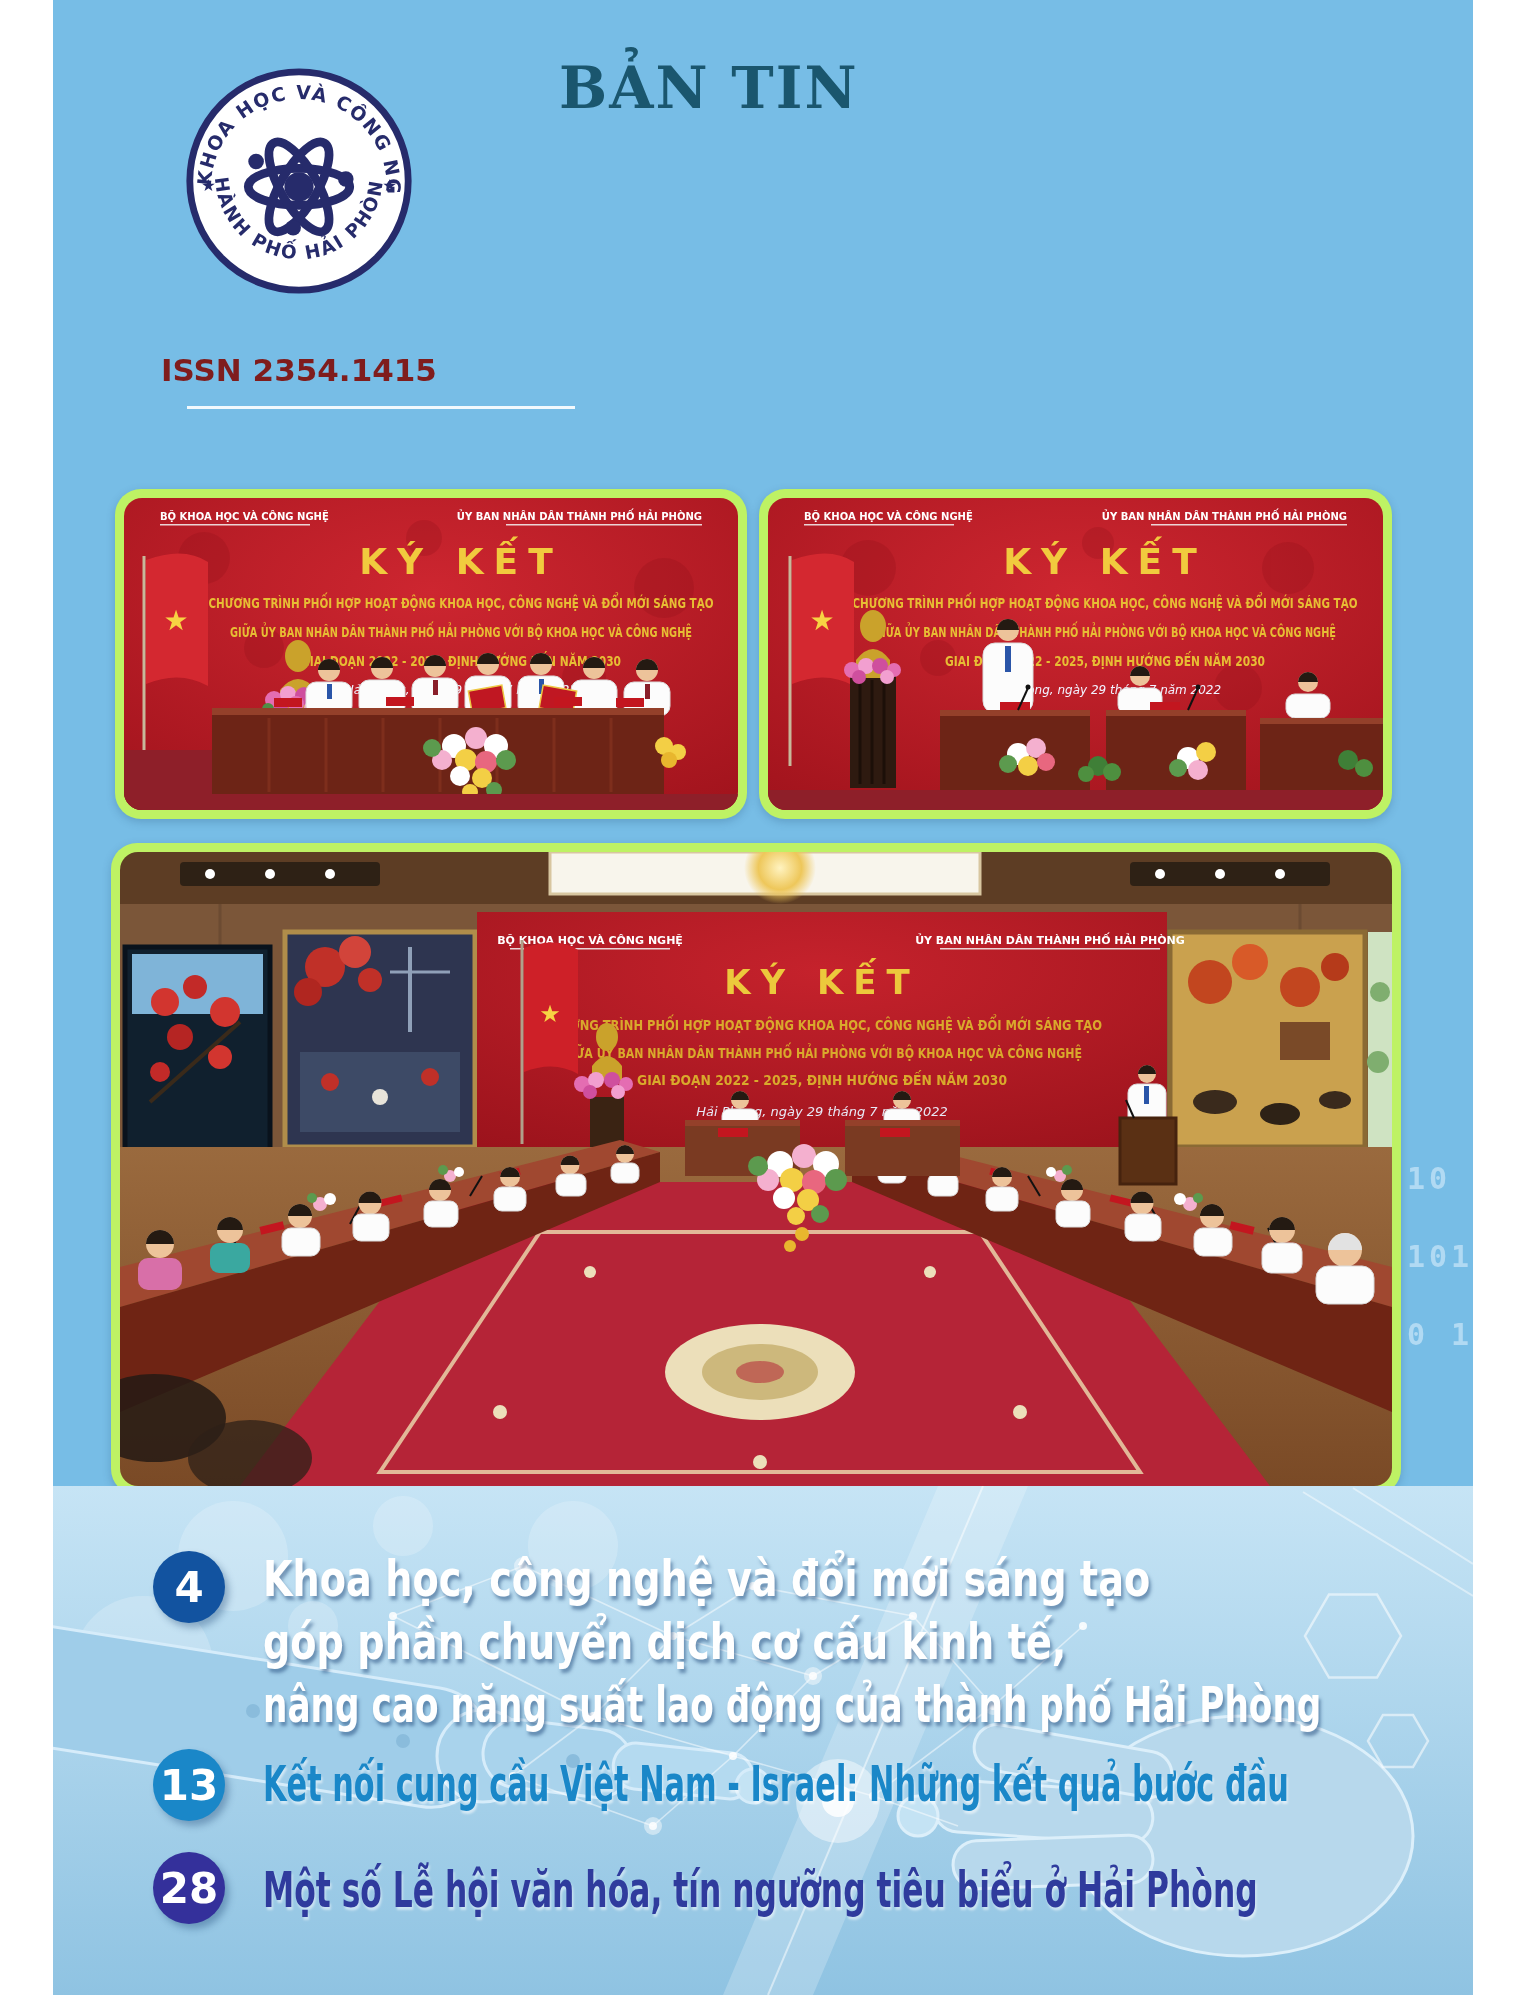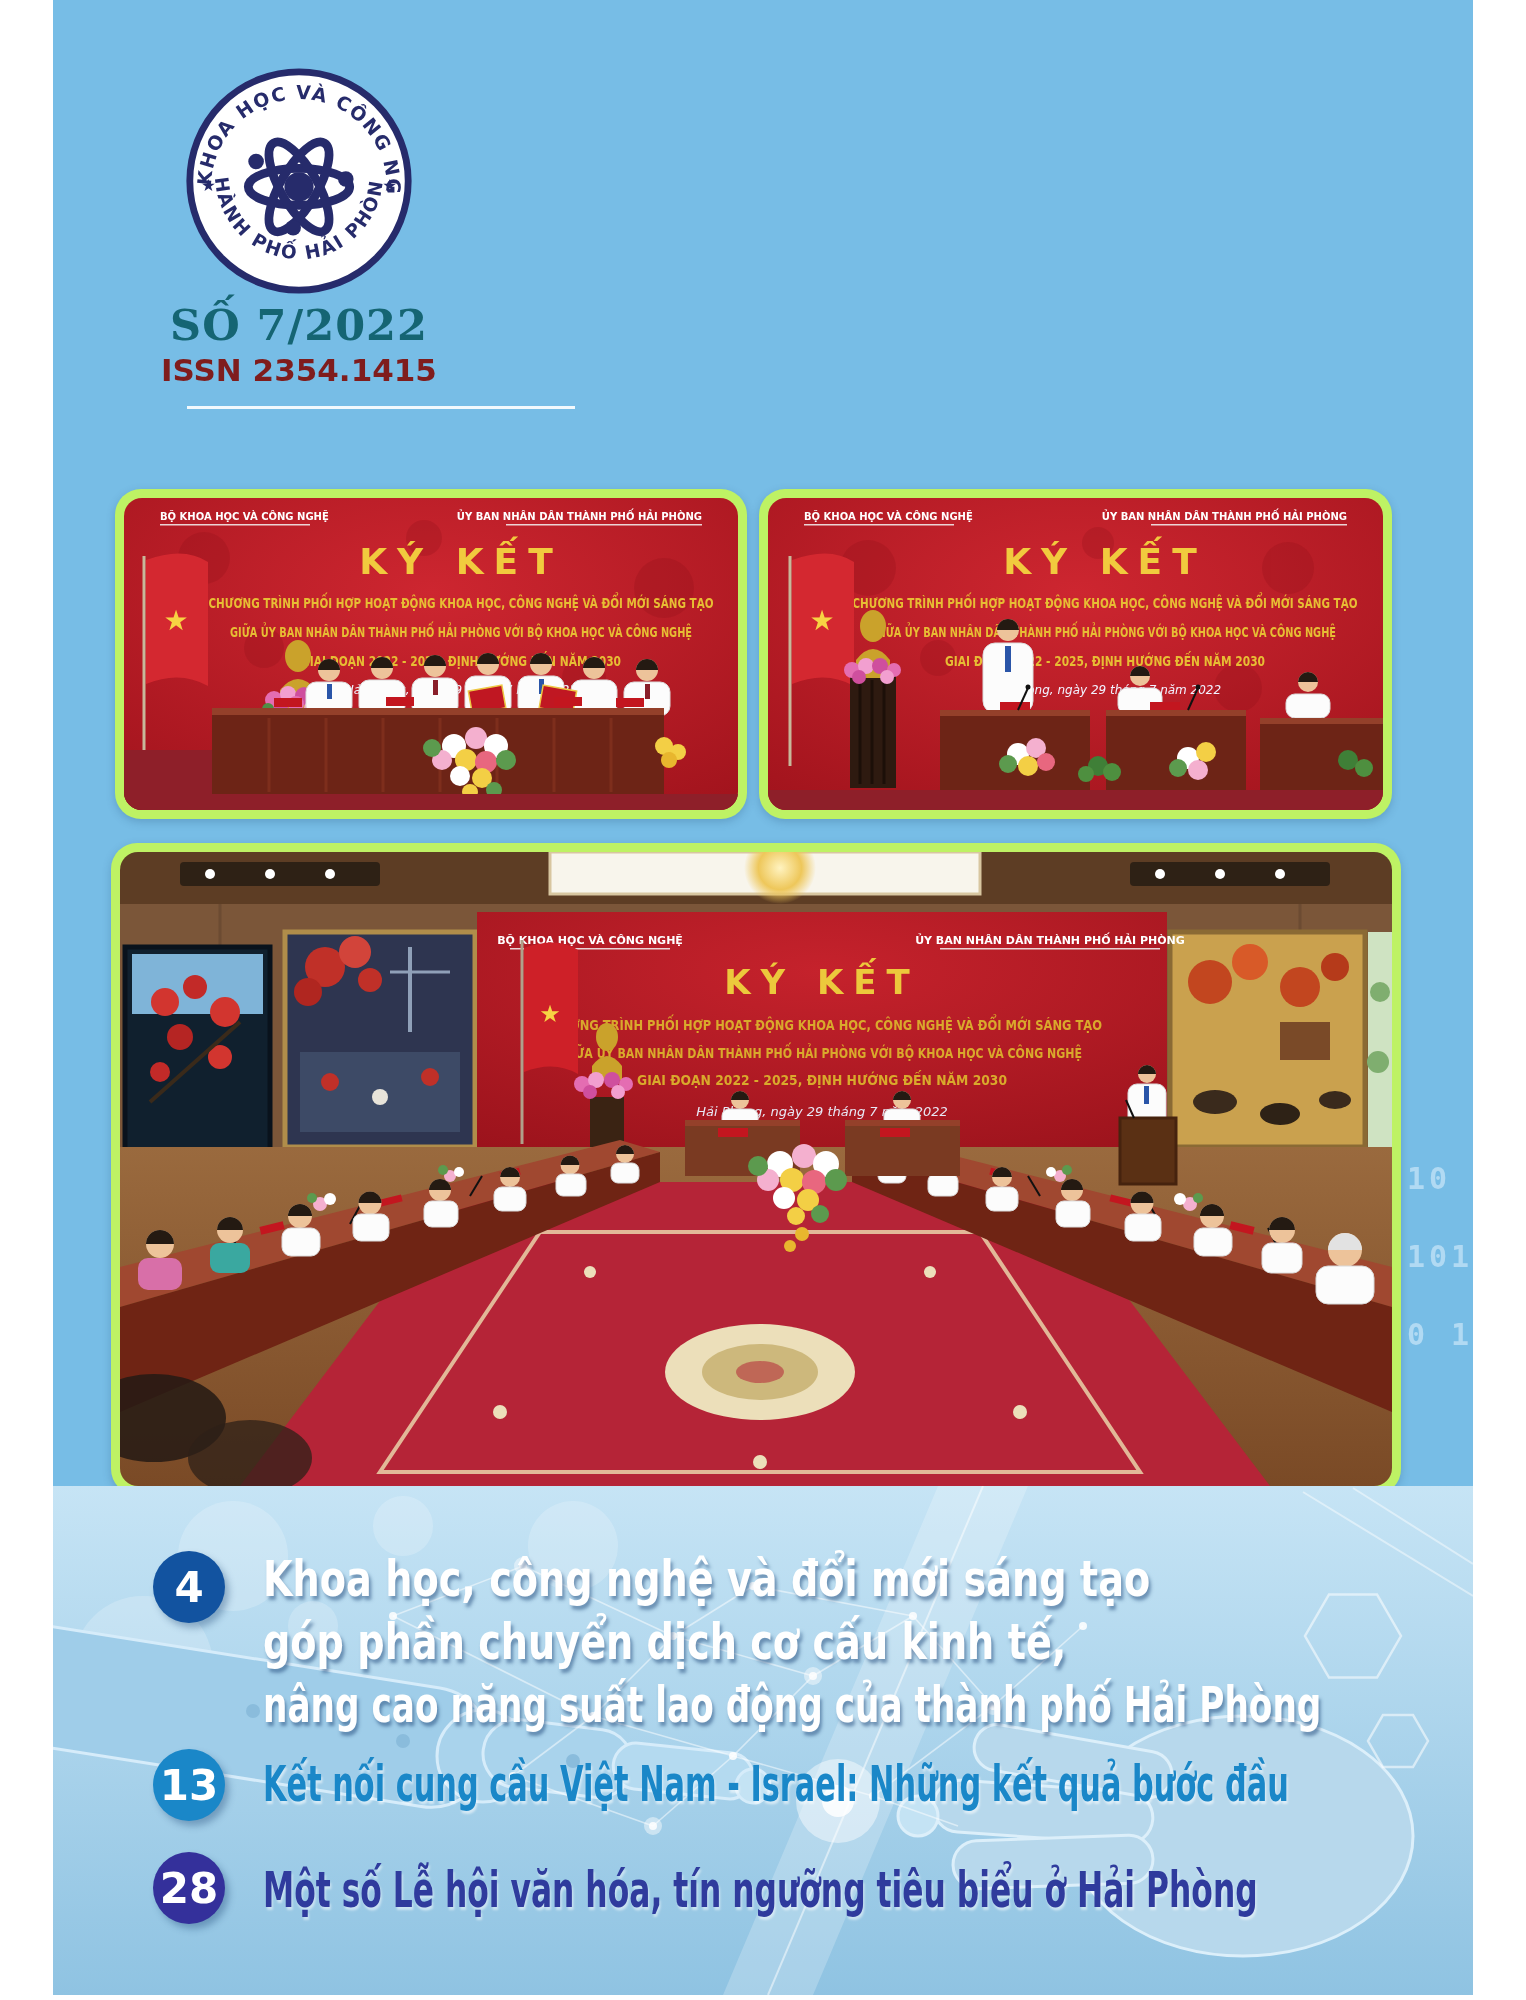--- a/index.html
+++ b/index.html
@@ -81,24 +81,24 @@
           <ellipse rx="52" ry="19" fill="none" stroke="#262b6b" stroke-width="9" transform="rotate(60)"></ellipse>
           <ellipse rx="52" ry="19" fill="none" stroke="#262b6b" stroke-width="9" transform="rotate(120)"></ellipse>
           <circle r="15" fill="#262b6b"></circle>
           <circle cx="-44" cy="-26" r="8" fill="#262b6b"></circle>
           <circle cx="48" cy="-8" r="8" fill="#262b6b"></circle>
           <circle cx="-6" cy="42" r="8" fill="#262b6b"></circle>
         </g>
       </svg>
     </div>
 
-    <div class="issue">SỐ 7/2022</div>
     <div class="issn">ISSN 2354.1415</div>
     <div class="rule"></div>
 
+    <div class="kicker">BẢN TIN</div>
 
     <figure class="photo pA" style="margin:0">
       <svg viewBox="0 0 614 312" preserveAspectRatio="none">
         <defs>
           <radialGradient id="aR" cx="50%" cy="30%" r="90%">
             <stop offset="0" stop-color="#cd2630"></stop>
               <stop offset="1" stop-color="#9e121b"></stop>
           </radialGradient>
         </defs>
         <rect width="614" height="312" fill="url(#aR)"></rect>

